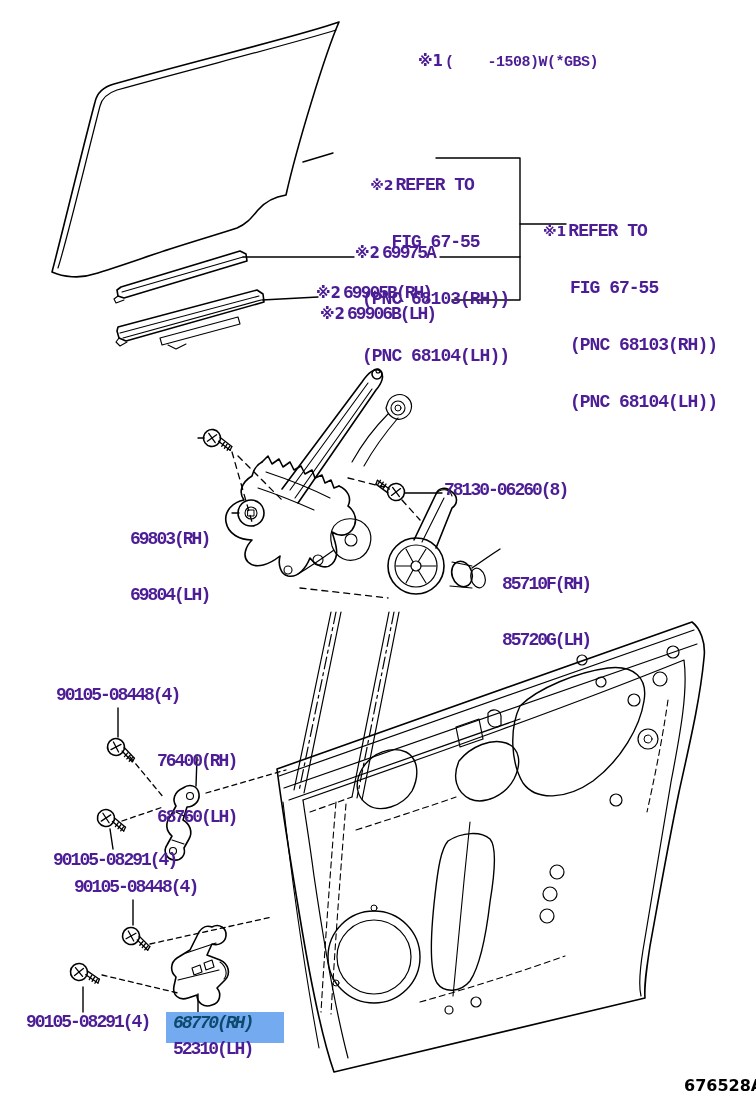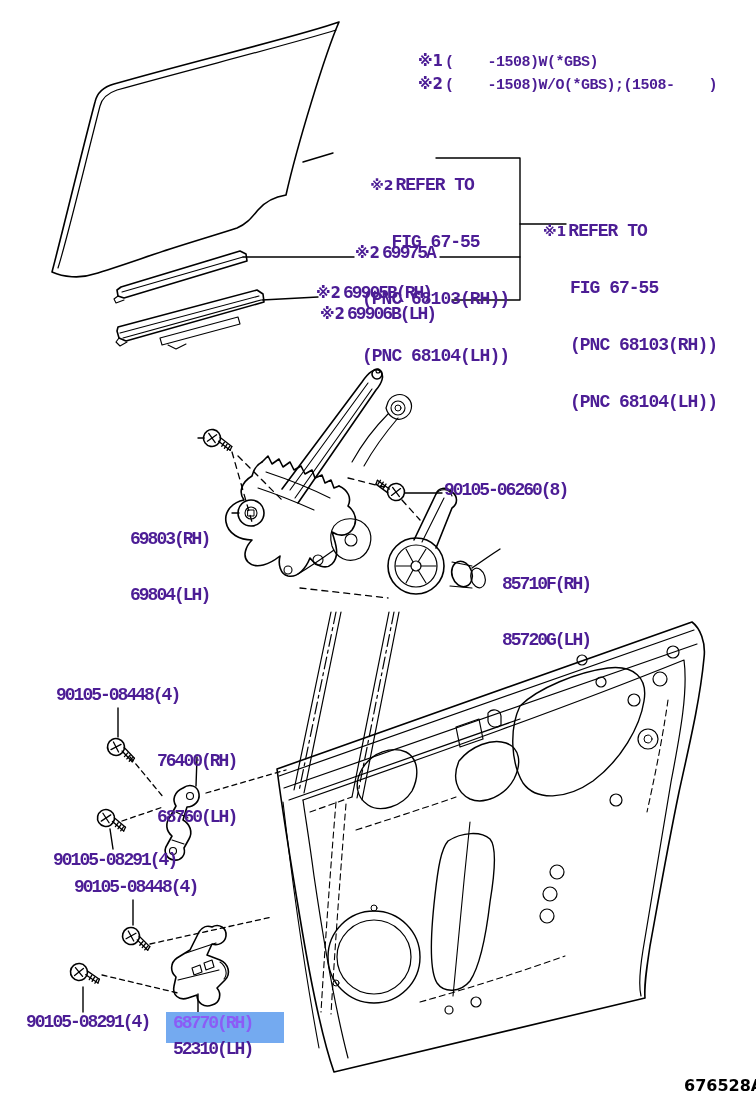--- a/index.html
+++ b/index.html
@@ -7,21 +7,21 @@
           font-family:"Liberation Mono","DejaVu Sans Mono",monospace;}
   svg{position:absolute;left:0;top:0;}
   .lbl{position:absolute;font-weight:bold;color:#4c1d95;white-space:pre;line-height:1.05;}
   .lg{font-size:18px;letter-spacing:-2px;}
   .md{font-size:18px;letter-spacing:-1px;line-height:19px;}
   .sm{font-size:15px;letter-spacing:-0.5px;}
   .mark{font-family:"DejaVu Sans",sans-serif;font-weight:bold;font-size:15px;letter-spacing:0;margin-right:2px;}
   .md .mark{font-size:14px;}
   .indent{padding-left:27px;}
   .hl-box{position:absolute;left:166px;top:1012px;width:118px;height:31px;background:#74aaf0;}
-  .hl-text{color:#8b5cf6;}
+  .hl-text{color:#0c4a6e;font-style:italic;}
   .footer{position:absolute;font-family:"DejaVu Sans","Liberation Sans",sans-serif;
           font-weight:bold;font-size:16px;color:#000;}
   path,circle,ellipse,line,rect{vector-effect:non-scaling-stroke;}
 </style>
 </head>
 <body>
 
 <div class="canvas">
 
 <svg width="756" height="1108" viewBox="0 0 756 1108" fill="none" stroke="#000" stroke-width="1.6" stroke-linecap="round" stroke-linejoin="round">
@@ -218,21 +218,20 @@
   <g stroke-width="1.3" stroke-dasharray="5 4">
     <path d="M130,757 L164,798"></path>
     <path d="M122,821 L163,807"></path>
     <path d="M206,793 L286,770"></path>
     <path d="M150,944 L272,917"></path>
     <path d="M102,975 L178,993"></path>
   </g>
 </svg>
 
 <div class="lbl sm" style="left:418px;top:54px;"><span class="mark">※1</span><span>(    -1508)W(*GBS)</span></div>
-<div class="lbl sm" style="left:418px;top:77px;"><span class="mark">※2</span><span>(    -1508)W/O(*GBS);(1508-    )</span></div>
 
 <div class="lbl md" style="left:335px;top:138px;text-align:center;">
   <div><span class="mark">※2</span><span>REFER TO</span></div>
   <div class="indent">FIG 67-55</div>
   <div class="indent">(PNC 68103(RH))</div>
   <div class="indent">(PNC 68104(LH))</div>
 </div>
 
 <div class="lbl md" style="left:543px;top:184px;">
   <div><span class="mark">※1</span><span>REFER TO</span></div>
@@ -246,21 +245,21 @@
 <div class="lbl" style="left:316px;top:284px;"><span class="mark">※2</span><span class="lg">69905B(RH)</span></div>
 
 <div class="lbl" style="left:320px;top:305px;"><span class="mark">※2</span><span class="lg">69906B(LH)</span></div>
 
 
 <div class="lbl lg" style="left:130px;top:492px;">
   <div>69803(RH)</div>
   <div>69804(LH)</div>
 </div>
 
-<div class="lbl lg" style="left:444px;top:481px;">90105-06260(8)</div>
+<div class="lbl lg" style="left:444px;top:481px;">78130-06260(8)</div>
 
 <div class="lbl lg" style="left:502px;top:537px;">
   <div>85710F(RH)</div>
   <div>85720G(LH)</div>
 </div>
 
 <div class="lbl lg" style="left:56px;top:686px;">90105-08448(4)</div>
 
 <div class="lbl lg" style="left:157px;top:714px;">
   <div>76400(RH)</div>

